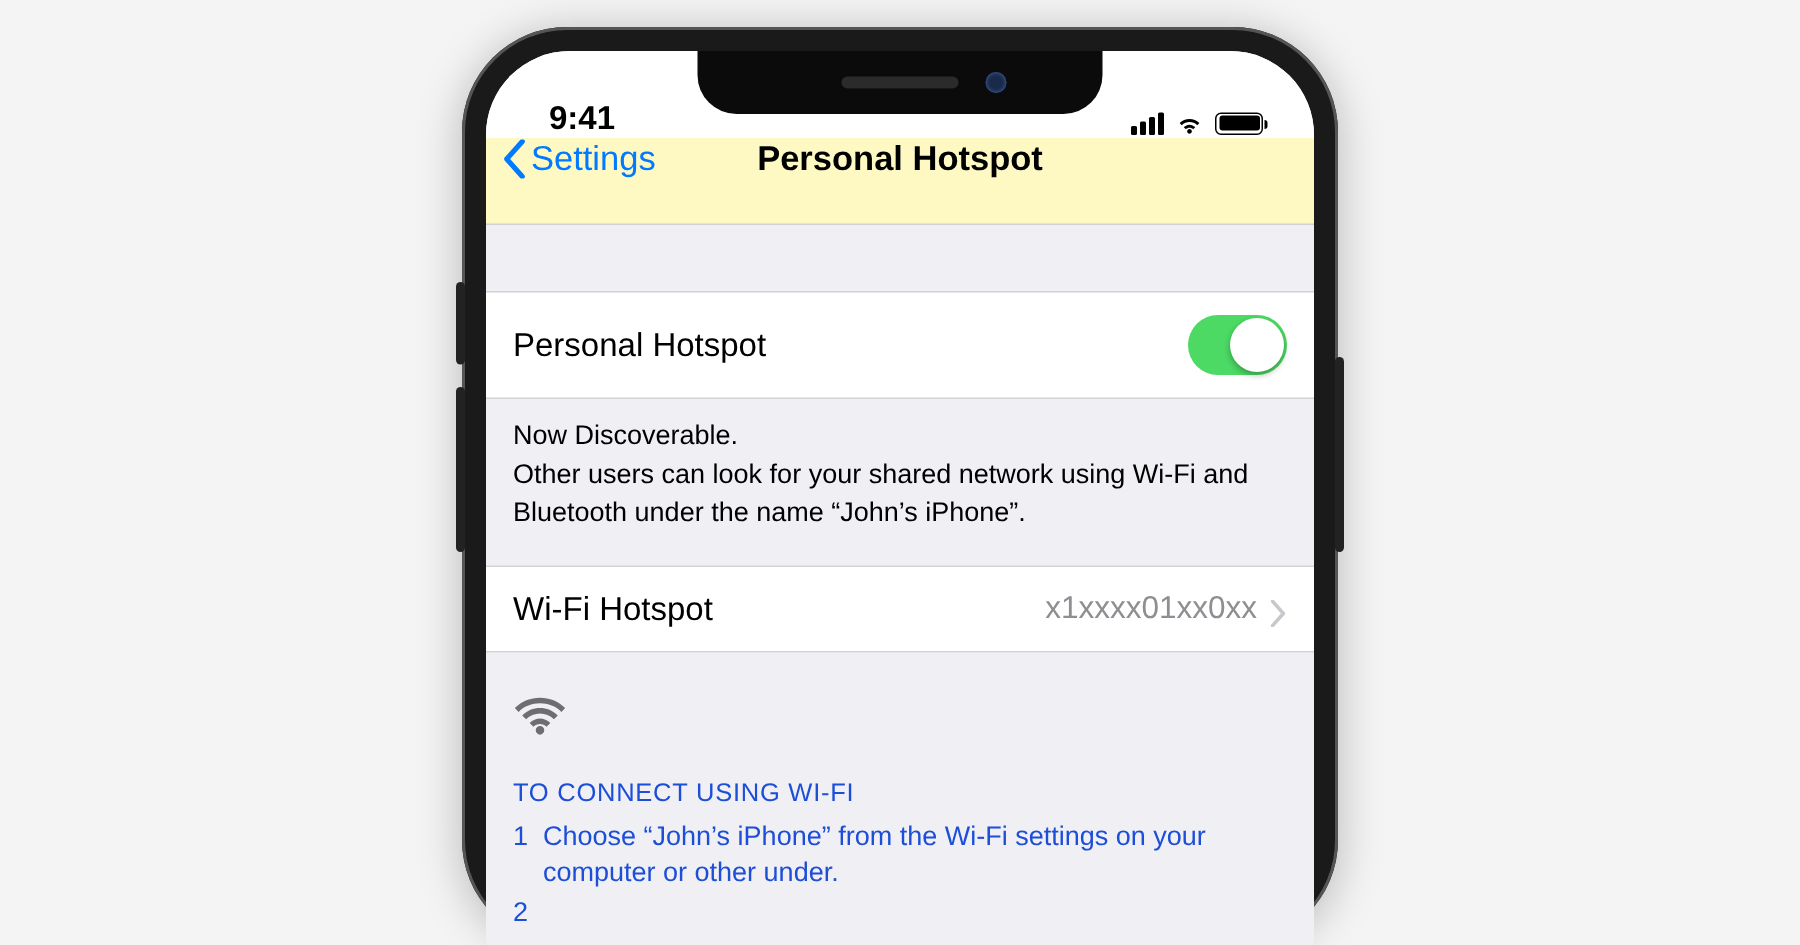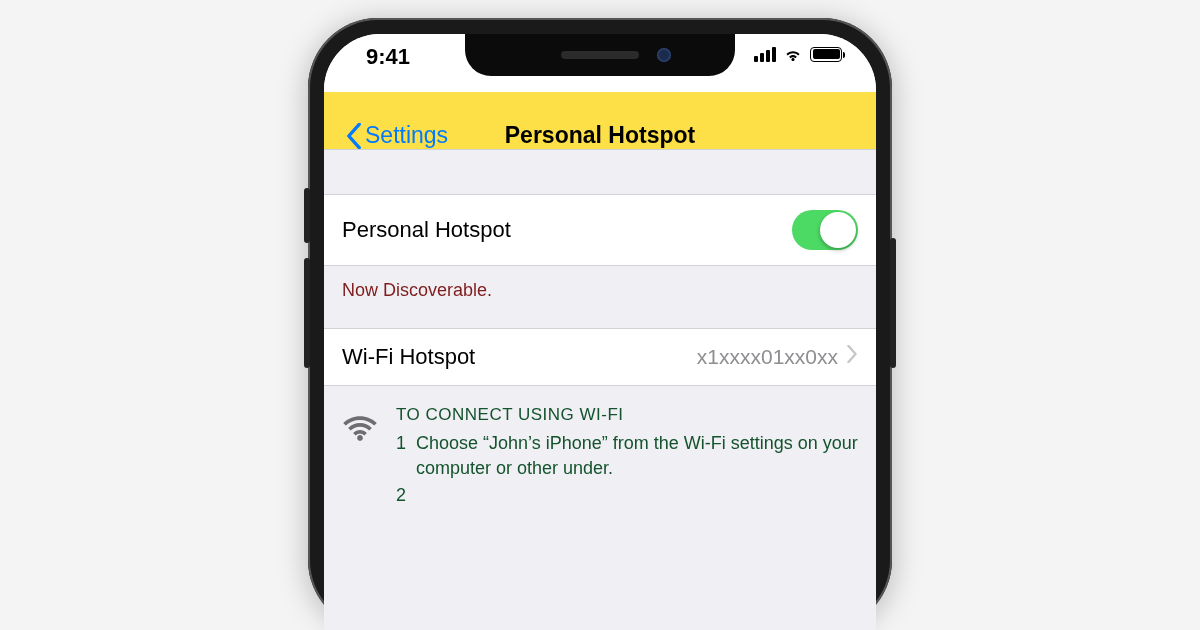--- a/index.html
+++ b/index.html
@@ -59,21 +59,21 @@
   }
   .camera {
     width:14px; height:14px; border-radius:50%; background:#1a2a4a;
     box-shadow: inset 0 0 3px #4a6aaa;
     position:absolute; right:64px; top:14px;
   }
   .status-bar {
     position: relative;
     height: 58px;
     display: flex;
-    align-items: flex-start;
+    align-items: flex-end;
     justify-content: space-between;
     padding: 10px 34px 0 42px;
     color: #000;
     background: #fff;
   }
   .status-time { font-size: 22px; font-weight: 600; }
   .status-icons { display:flex; align-items:center; gap:7px; }
   .cell-bars { display:flex; align-items:flex-end; gap:2px; height:16px; }
   .cell-bars span { width:4px; background:#000; border-radius:1px; }
   .cell-bars span:nth-child(1){height:6px;}
@@ -85,55 +85,55 @@
     width:32px; height:15px; border:1.5px solid #000; border-radius:4px;
     position:relative; display:flex; align-items:center; padding:1.5px;
   }
   .battery::after {
     content:""; position:absolute; right:-4px; top:4px; width:2.5px; height:6px;
     background:#000; border-radius:0 2px 2px 0;
   }
   .battery-fill { background:#000; width:100%; height:100%; border-radius:2px; }
 
   .nav-bar {
-    background:#fde047;
+    background:#fef9c3;
     height:58px;
     border-bottom:1px solid #d1d1d6;
-    display:flex; align-items:flex-end; position:relative;
-    padding: 0 21px;
+    display:flex; align-items:flex-start; position:relative;
+    padding: 0 10px;
   }
   .back-btn { display:flex; align-items:center; color:#007aff; font-size:23px; gap:2px; cursor:pointer; }
   .back-btn svg { width:18px; height:26px; }
   .nav-title {
     position:absolute; left:0; right:0; text-align:center;
     font-size:23px; font-weight:600; color:#000;
     pointer-events:none;
   }
   .content { }
   .spacer { height:44px; }
   .cell {
     background:#fff; border-top:1px solid #d1d1d6; border-bottom:1px solid #d1d1d6;
     padding: 15px 18px; display:flex; align-items:center; justify-content:space-between;
     font-size:22px;
   }
   .cell-label { color:#000; }
-  .cell-value { color:#8e8e93; display:flex; align-items:flex-start; gap:8px; font-size:21px; }
+  .cell-value { color:#8e8e93; display:flex; align-items:flex-end; gap:8px; font-size:21px; }
   .chev-right svg { width:12px; height:18px; display:block; }
   .toggle {
     width:66px; height:40px; background:#4cd964; border-radius:20px; position:relative; cursor:pointer;
   }
   .toggle .knob {
     position:absolute; right:2px; top:2px; width:36px; height:36px; background:#fff;
     border-radius:50%; box-shadow:0 2px 4px rgba(0,0,0,0.3);
   }
   .footnote {
-    padding: 12px 18px 24px 18px; color:#7f1d1d; font-size:18px; line-height:1.35;
+    padding: 12px 18px 24px 18px; color:#000000; font-size:18px; line-height:1.35;
   }
   .footnote .head { margin-bottom:2px; }
-  .instr-block { padding: 18px 18px 0 18px; display:flex; gap:18px; color:#14532d; }
+  .instr-block { padding: 18px 18px 0 18px; display:flex; gap:18px; color:#1d4ed8;flex-direction:column; }
   .instr-icon svg { width:36px; height:36px; margin-top:6px; }
   .instr-text { font-size:18px; line-height:1.35; }
   .instr-title { font-size:17px; letter-spacing:0.5px; margin-bottom:4px; }
   .instr-line { display:flex; gap:8px; margin-bottom:3px; }
   .instr-num { min-width:12px; }
 </style>
 </head>
 <body>
 
 <div class="phone-frame">
@@ -179,20 +179,21 @@
 
       <div class="cell">
         <div class="cell-label">Personal Hotspot</div>
         <div class="toggle">
           <div class="knob"></div>
         </div>
       </div>
 
       <div class="footnote">
         <div class="head">Now Discoverable.</div>
+        <div>Other users can look for your shared network using Wi-Fi and Bluetooth under the name “John’s iPhone”.</div>
       </div>
 
       <div class="cell">
         <div class="cell-label">Wi-Fi Hotspot</div>
         <div class="cell-value">
           <span>x1xxxx01xx0xx</span>
           <span class="chev-right">
             <svg viewBox="0 0 12 20">
                 <path d="M2 1 L10 10 L2 19" stroke="#c7c7cc" stroke-width="2.6" fill="none" stroke-linecap="round" stroke-linejoin="round"></path>
               </svg>

